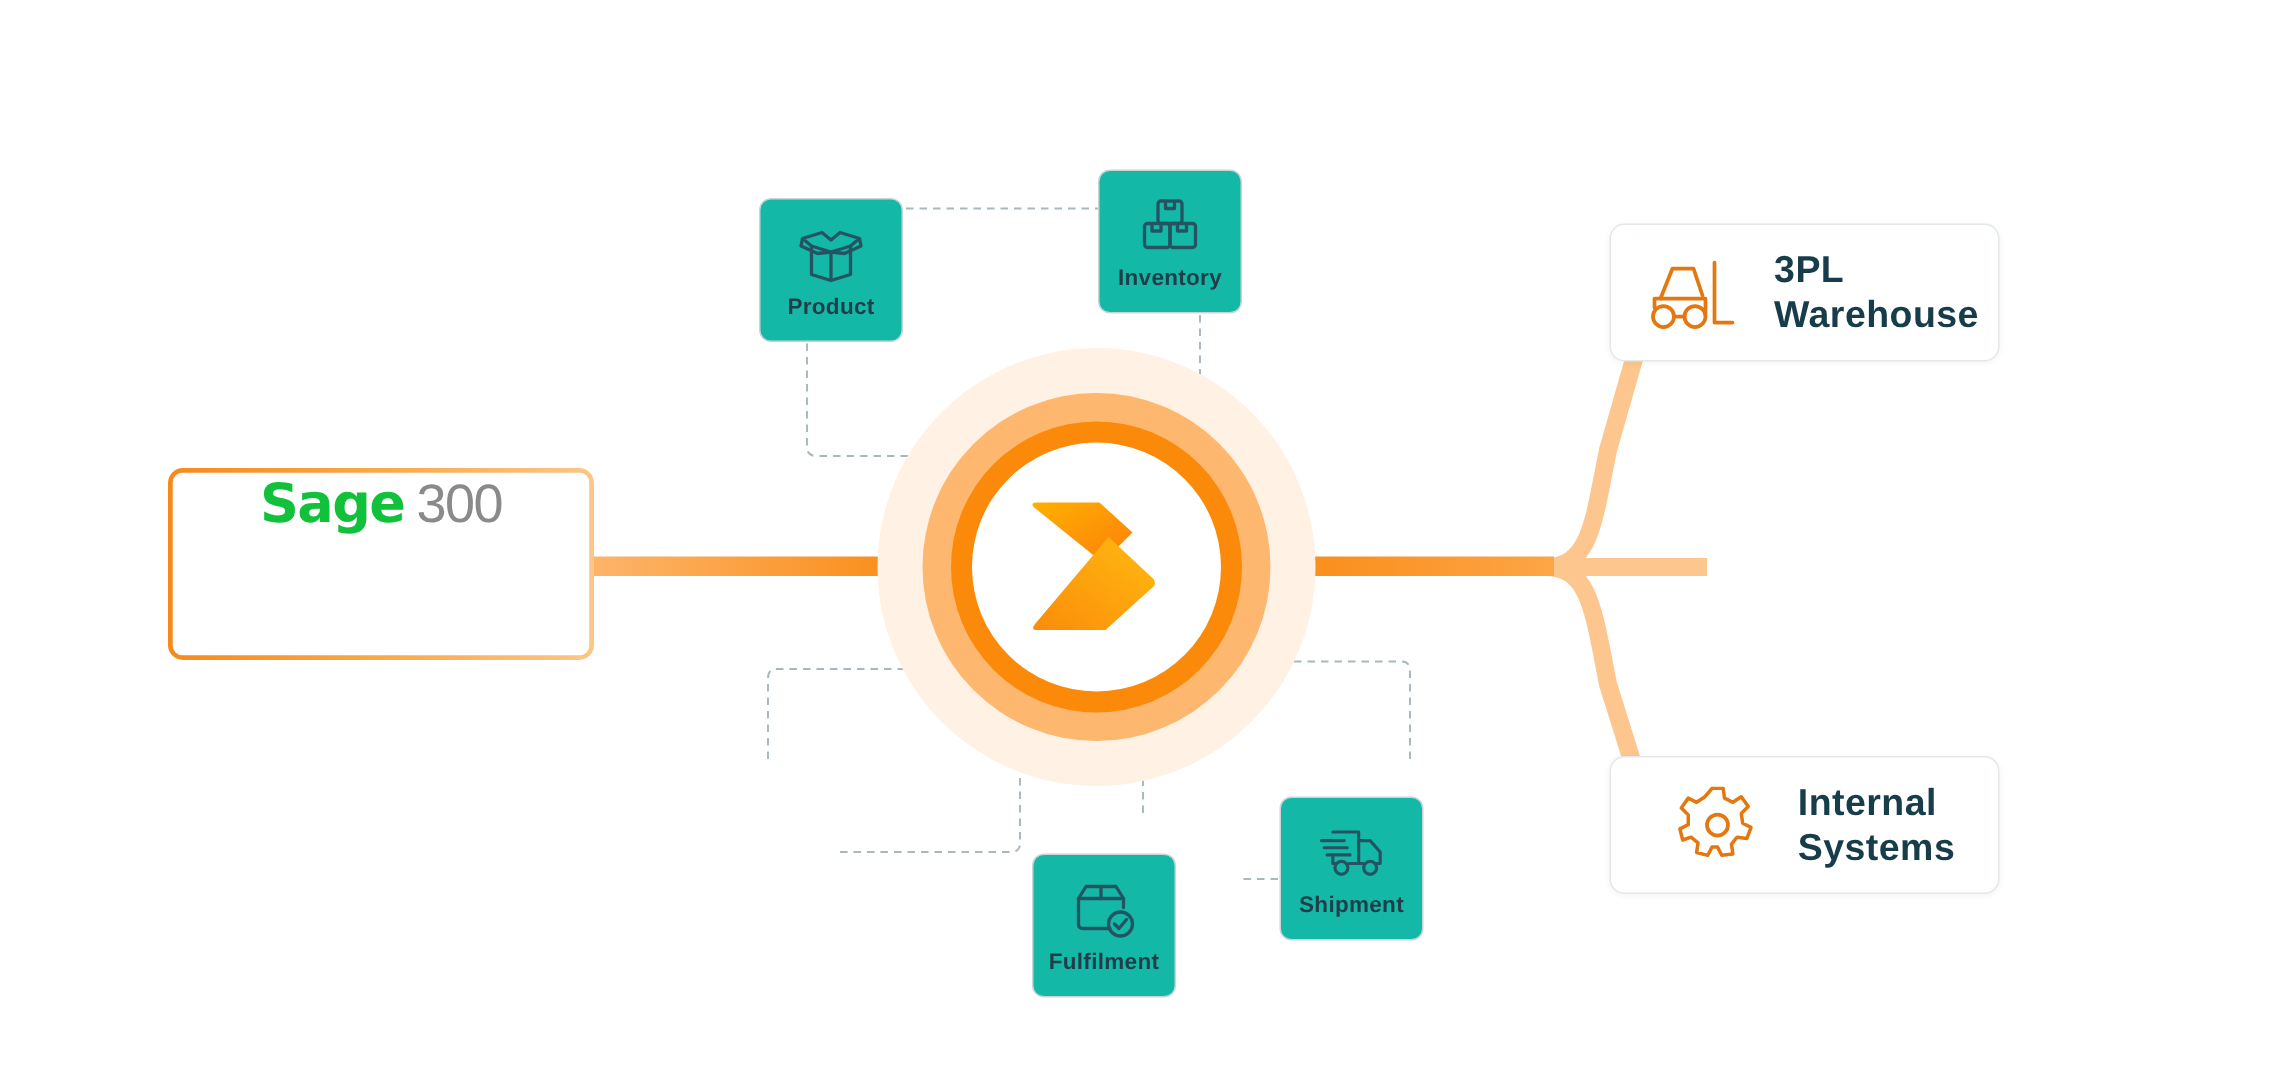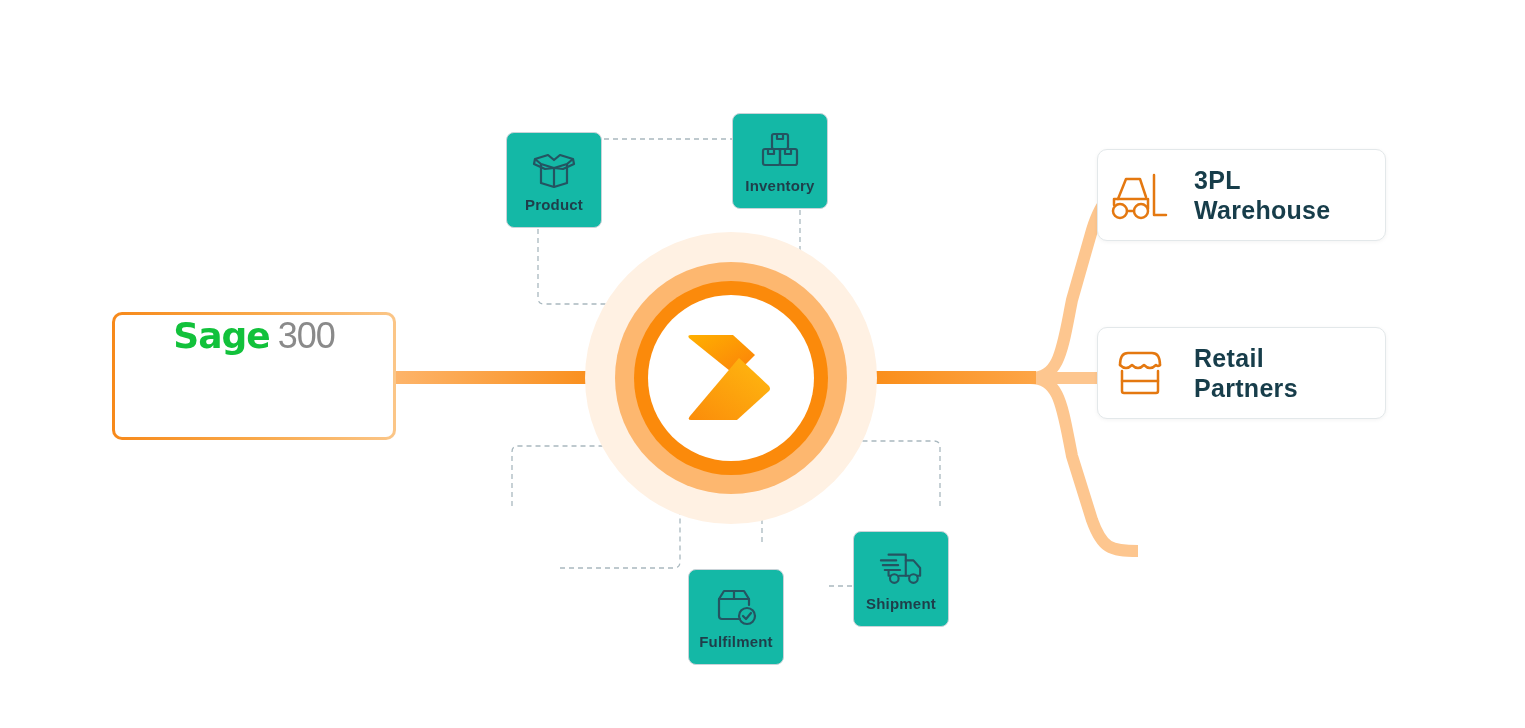--- a/index.html
+++ b/index.html
@@ -26,24 +26,24 @@
 
   .module {
     position:absolute; width:96px; height:96px; box-sizing:border-box;
     background:#14b8a6; border:1px solid #c9d3d8; border-radius:8px;
     display:flex; flex-direction:column; align-items:center; justify-content:center;
   }
   .module .ico { width:44px; height:44px; display:flex; align-items:center; justify-content:center; }
   .module .lbl { color:#1f3e4a; font-size:15px; font-weight:bold; margin-top:4px; letter-spacing:0.2px; }
 
   .target {
-    position:absolute; left:1097px; width:289px; height:92px; box-sizing:border-box;
+    position:absolute; left:1073px; width:260px; height:92px; box-sizing:border-box;
     background:#fff; border:1px solid #e3e8ea; border-radius:10px;
     box-shadow:0 1px 4px rgba(0,0,0,0.05);
-    display:flex; align-items:center;
+    display:flex; align-items:center;justify-content:center;
   }
   .target .ico { width:64px; height:64px; margin-left:10px; display:flex; align-items:center; justify-content:center; }
   .target .txt { margin-left:22px; display:flex; flex-direction:column; }
   .target .txt span { color:#173d4a; font-size:25px; font-weight:bold; line-height:30px; letter-spacing:0.3px; }
 </style>
 </head>
 <body>
 
 <div id="canvas">
 
@@ -174,29 +174,27 @@
         <path d="M19 44 H26"></path>
         <path d="M46 8 V48 H58"></path>
       </svg>
     </div>
     <div class="txt">
       <span>3PL</span>
       <span>Warehouse</span>
     </div>
   </div>
 
-  <div class="target" style="top:327px;">
-    <div class="ico">
-      <svg width="56" height="56" viewBox="0 0 56 56" fill="none" stroke="#e47810" stroke-width="2.5" stroke-linejoin="round" stroke-linecap="round">
-        <path d="M8 20 Q8 8 16 8 H40 Q48 8 48 20"></path>
-        <path d="M8 20 Q14 26 20 20 Q26 26 32 20 Q38 26 44 20 Q46 22 48 20"></path>
-        <path d="M10 26 V46 Q10 48 12 48 H44 Q46 48 46 46 V26"></path>
-        <path d="M10 36 H46"></path>
+
+  <div class="target" style="top:504px;">
+    <div class="ico">
+      <svg width="56" height="56" viewBox="0 0 56 56" fill="none" stroke="#e47810" stroke-width="2.5" stroke-linejoin="round">
+        <path d="M24 6 H32 L33 13 L39 16 L45 12 L50 19 L45 24 L46 31 L52 34 L49 42 L42 41 L38 46 L39 53 L31 54 L28 48 H24 L21 54 L13 52 L14 45 L9 41 L3 43 L1 35 L7 32 L7 25 L2 20 L7 13 L13 16 L19 12 Z" transform="translate(2,-2) scale(0.93)"></path>
+        <circle cx="28" cy="28" r="7"></circle>
       </svg>
     </div>
     <div class="txt">
-      <span>Retail</span>
-      <span>Partners</span>
-    </div>
-  </div>
-
+      <span>Internal</span>
+      <span>Systems</span>
+    </div>
+  </div>
 
 </div>
 
 </body></html>

